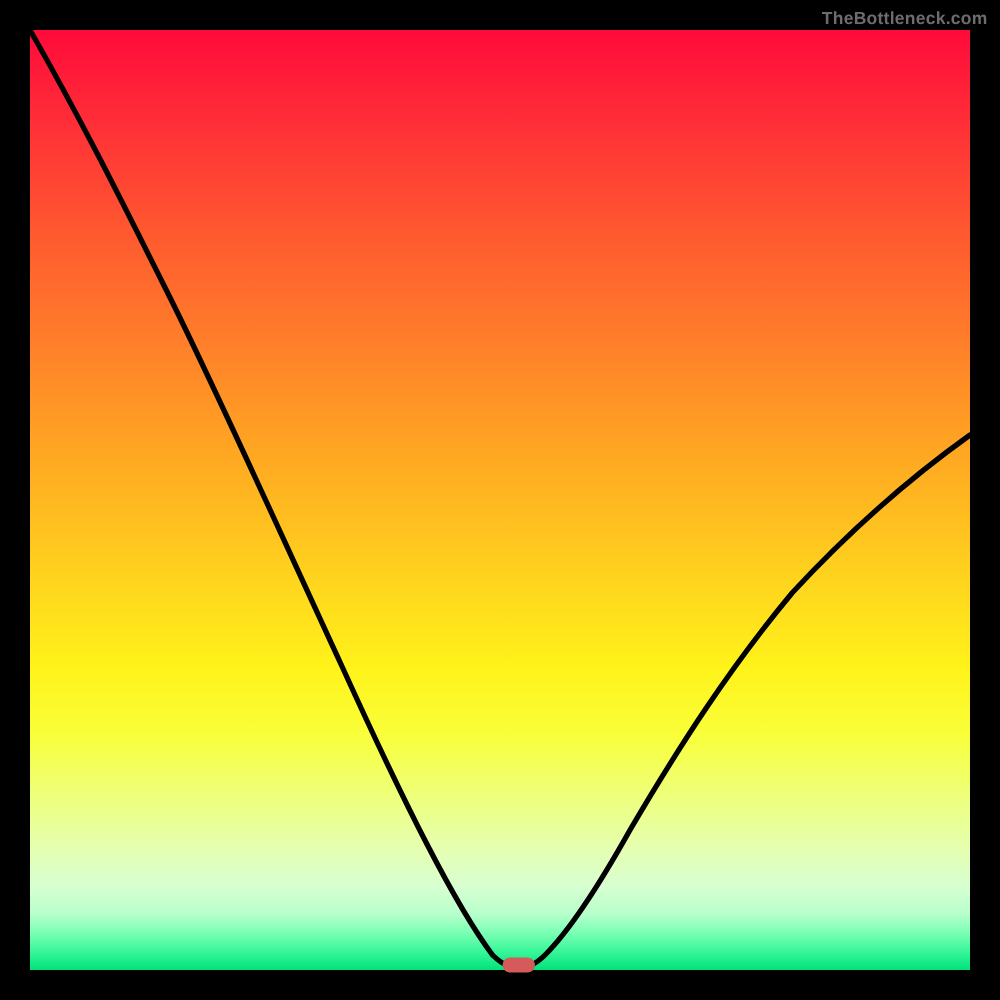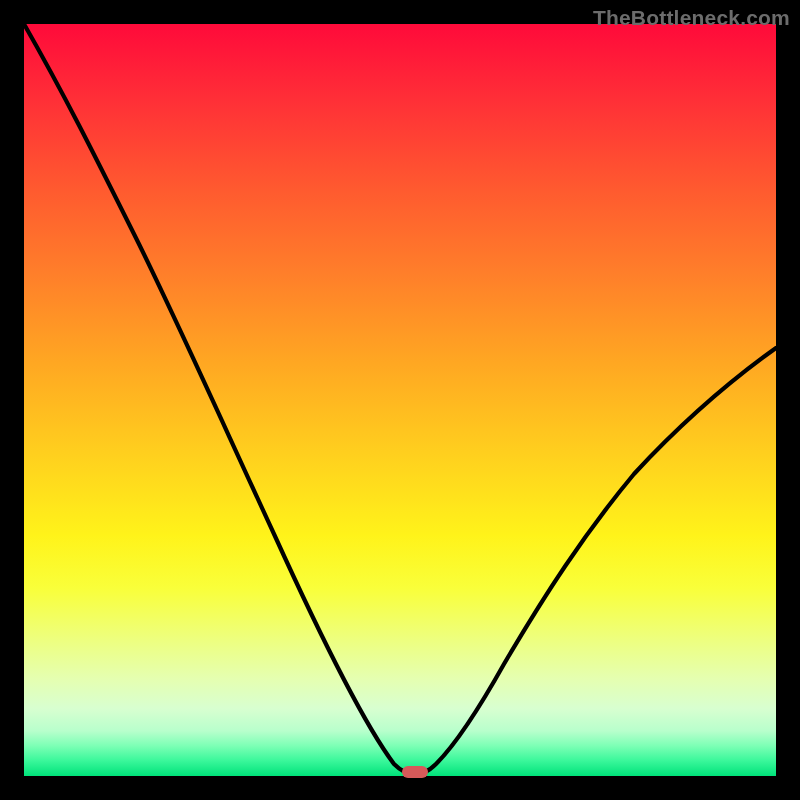--- a/index.html
+++ b/index.html
@@ -45,21 +45,21 @@
     top: 0;
     width: 752px;
     height: 752px;
     overflow: visible;
   }
   .watermark {
     position: absolute;
     top: 6px;
     right: 10px;
     font-family: Arial, Helvetica, sans-serif;
-    font-size: 21px;
+    font-size: 14px;
     font-weight: 600;
     color: #6c6c6c;
     letter-spacing: 0.2px;
     user-select: none;
   }
 </style>
 </head>
 <body>
 
 <div class="chart-container">

